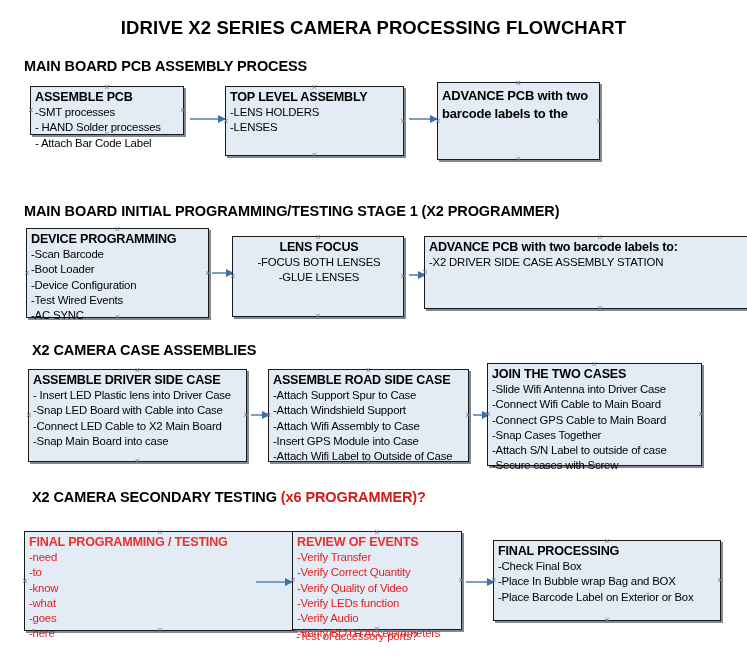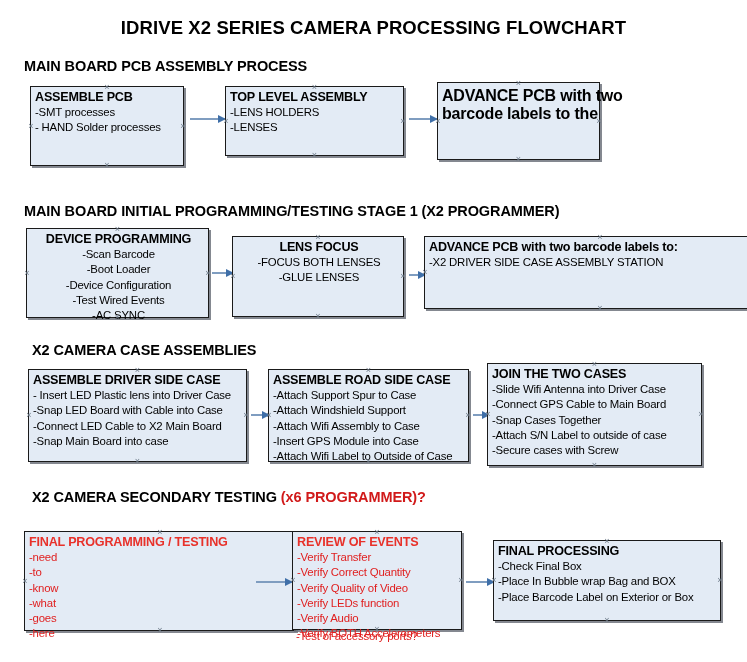--- a/index.html
+++ b/index.html
@@ -69,21 +69,21 @@
   }
   .box-line {
     font-size: 11.4px;
     line-height: 15.3px;
     white-space: nowrap;
     letter-spacing: -0.2px;
   }
   
   .box.allbold .box-line {
     font-weight: bold;
-    font-size: 16px;
+    font-size: 13px;
     line-height: 18px;
   }
   
   .box.red .box-title,
   .box.red .box-line {
     color: #e02020;
   }
   .box.red .box-title { color: #e8312a; }
 
   
@@ -132,25 +132,26 @@
 <body>
 
 <div id="canvas">
 
   <div class="doc-title">IDRIVE X2  SERIES CAMERA PROCESSING FLOWCHART</div>
 
   <div class="section-head" style="left:24px; top:58px;">
     <span>MAIN BOARD PCB ASSEMBLY PROCESS</span>
   </div>
 
-  <div class="box" style="left:30px; top:86px; width:154px; height:80px;padding-left:46px;">
+  <div class="box" style="left:30px; top:86px; width:154px; height:49px;padding-left:46px;">
     <div class="box-inner">
       <div class="box-title">ASSEMBLE PCB</div>
       <div class="box-line">-SMT processes</div>
       <div class="box-line">- HAND Solder processes</div>
+      <div class="box-line">- Attach Bar Code Label</div>
     </div>
     <span class="handle" style="left:50%; top:0;"></span>
     <span class="handle" style="left:50%; top:100%;"></span>
     <span class="handle" style="left:0; top:50%;"></span>
     <span class="handle" style="left:100%; top:50%;"></span>
   </div>
 
   <div class="arrow" style="left:190px; top:118px; width:35px;"></div>
 
   <div class="box" style="left:225px; top:86px; width:179px; height:70px;">
@@ -175,21 +176,21 @@
     <span class="handle" style="left:50%; top:0;"></span>
     <span class="handle" style="left:50%; top:100%;"></span>
     <span class="handle" style="left:0; top:50%;"></span>
     <span class="handle" style="left:100%; top:50%;"></span>
   </div>
 
   <div class="section-head" style="left:24px; top:203px;">
     <span>MAIN BOARD INITIAL PROGRAMMING/TESTING STAGE 1 (X2 PROGRAMMER)</span>
   </div>
 
-  <div class="box" style="left:26px; top:228px; width:183px; height:90px;text-align:center;">
+  <div class="box" style="left:26px; top:228px; width:183px; height:90px;">
     <div class="box-inner">
       <div class="box-title">DEVICE PROGRAMMING</div>
       <div class="box-line">-Scan Barcode</div>
       <div class="box-line">-Boot Loader</div>
       <div class="box-line">-Device Configuration</div>
       <div class="box-line">-Test Wired Events</div>
       <div class="box-line">-AC SYNC</div>
     </div>
     <span class="handle" style="left:50%; top:0;"></span>
     <span class="handle" style="left:50%; top:100%;"></span>
@@ -258,20 +259,21 @@
     <span class="handle" style="left:0; top:50%;"></span>
     <span class="handle" style="left:100%; top:50%;"></span>
   </div>
 
   <div class="arrow" style="left:473px; top:414px; width:16px;"></div>
 
   <div class="box" style="left:487px; top:363px; width:215px; height:103px;">
     <div class="box-inner">
       <div class="box-title">JOIN THE TWO CASES</div>
       <div class="box-line">-Slide Wifi Antenna into Driver Case</div>
+      <div class="box-line">-Connect Wifi Cable to Main Board</div>
       <div class="box-line">-Connect GPS Cable to Main Board</div>
       <div class="box-line">-Snap Cases Together</div>
       <div class="box-line">-Attach S/N Label to outside of case</div>
       <div class="box-line">-Secure cases with Screw</div>
     </div>
     <span class="handle" style="left:50%; top:0;"></span>
     <span class="handle" style="left:50%; top:100%;"></span>
     <span class="handle" style="left:0; top:50%;"></span>
     <span class="handle" style="left:100%; top:50%;"></span>
   </div>

